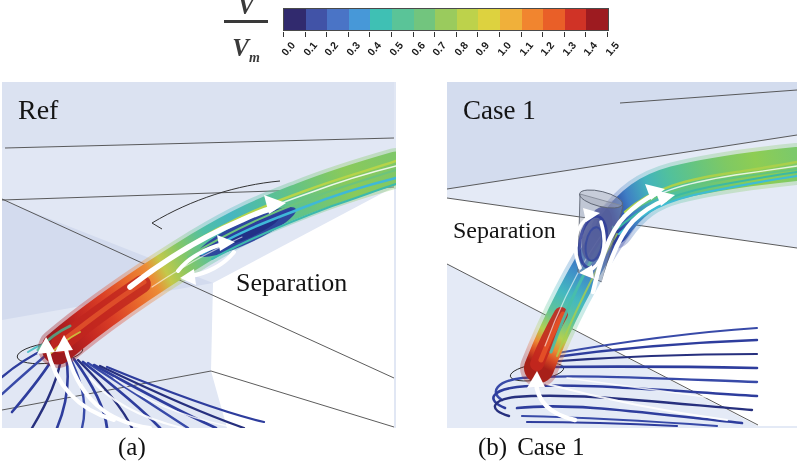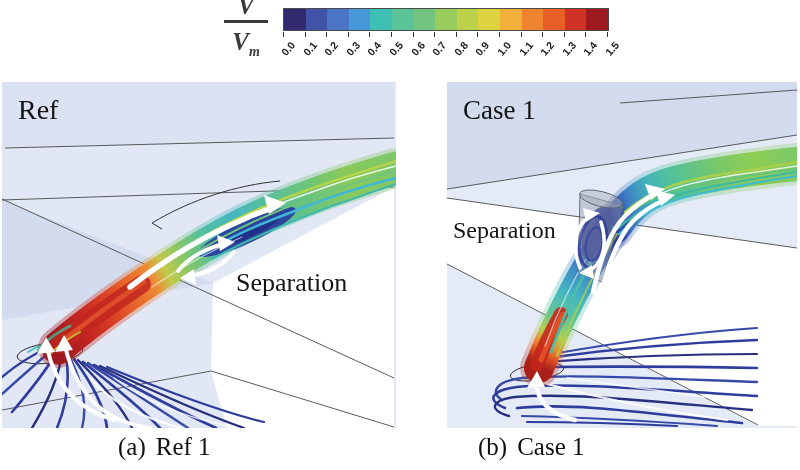--- a/index.html
+++ b/index.html
@@ -13,21 +13,21 @@
   #cb-ticks{position:absolute;left:0;top:23px;width:326px;height:40px;}
   .cb-tick{position:absolute;top:1px;width:1px;height:5px;background:#333;}
   .cb-lab{position:absolute;top:8px;width:24px;text-align:right;
           font-family:"Liberation Sans",sans-serif;font-size:10.5px;font-weight:600;color:#1b1b1b;
           transform:rotate(-50deg);transform-origin:100% 0;white-space:nowrap;}
 
   
   #frac{position:absolute;left:224px;top:-7px;width:44px;text-align:center;color:#3a3a3a;
         font-style:italic;font-weight:bold;line-height:1;}
   #frac .num{display:block;font-size:25px;padding-bottom:2px;border-bottom:3px solid #3a3a3a;}
-  #frac .den{display:block;font-size:25px;padding-top:6px;}
+  #frac .den{display:block;font-size:25px;padding-top:12px;}
   #frac sub{font-size:14px;font-style:italic;}
 
   
   .panel{position:absolute;top:82px;}
   #panel-left{left:2px;}
   #panel-right{left:447px;}
   svg text{font-family:"Liberation Serif",serif;fill:#141414;}
 
   
   .caption{position:absolute;top:433px;font-size:25px;color:#111;display:flex;gap:10px;white-space:nowrap;}
@@ -287,20 +287,19 @@
       <path d="M 128,338 C 102,332 90,318 89,300" fill="none" stroke-width="4.5"></path>
       <polygon points="90,289 80,306 98,305" stroke="none"></polygon>
     </g>
 
     <text x="16" y="37" font-size="27">Case 1</text>
     <text x="6" y="156" font-size="24">Separation</text>
   </svg>
 
   <div class="caption" id="cap-a">
     <span>(a)</span>
-    <span>Ref 1</span>
   </div>
   <div class="caption" id="cap-b">
     <span>(b)</span>
     <span>Case 1</span>
   </div>
 
 </div>
 
 </body></html>

